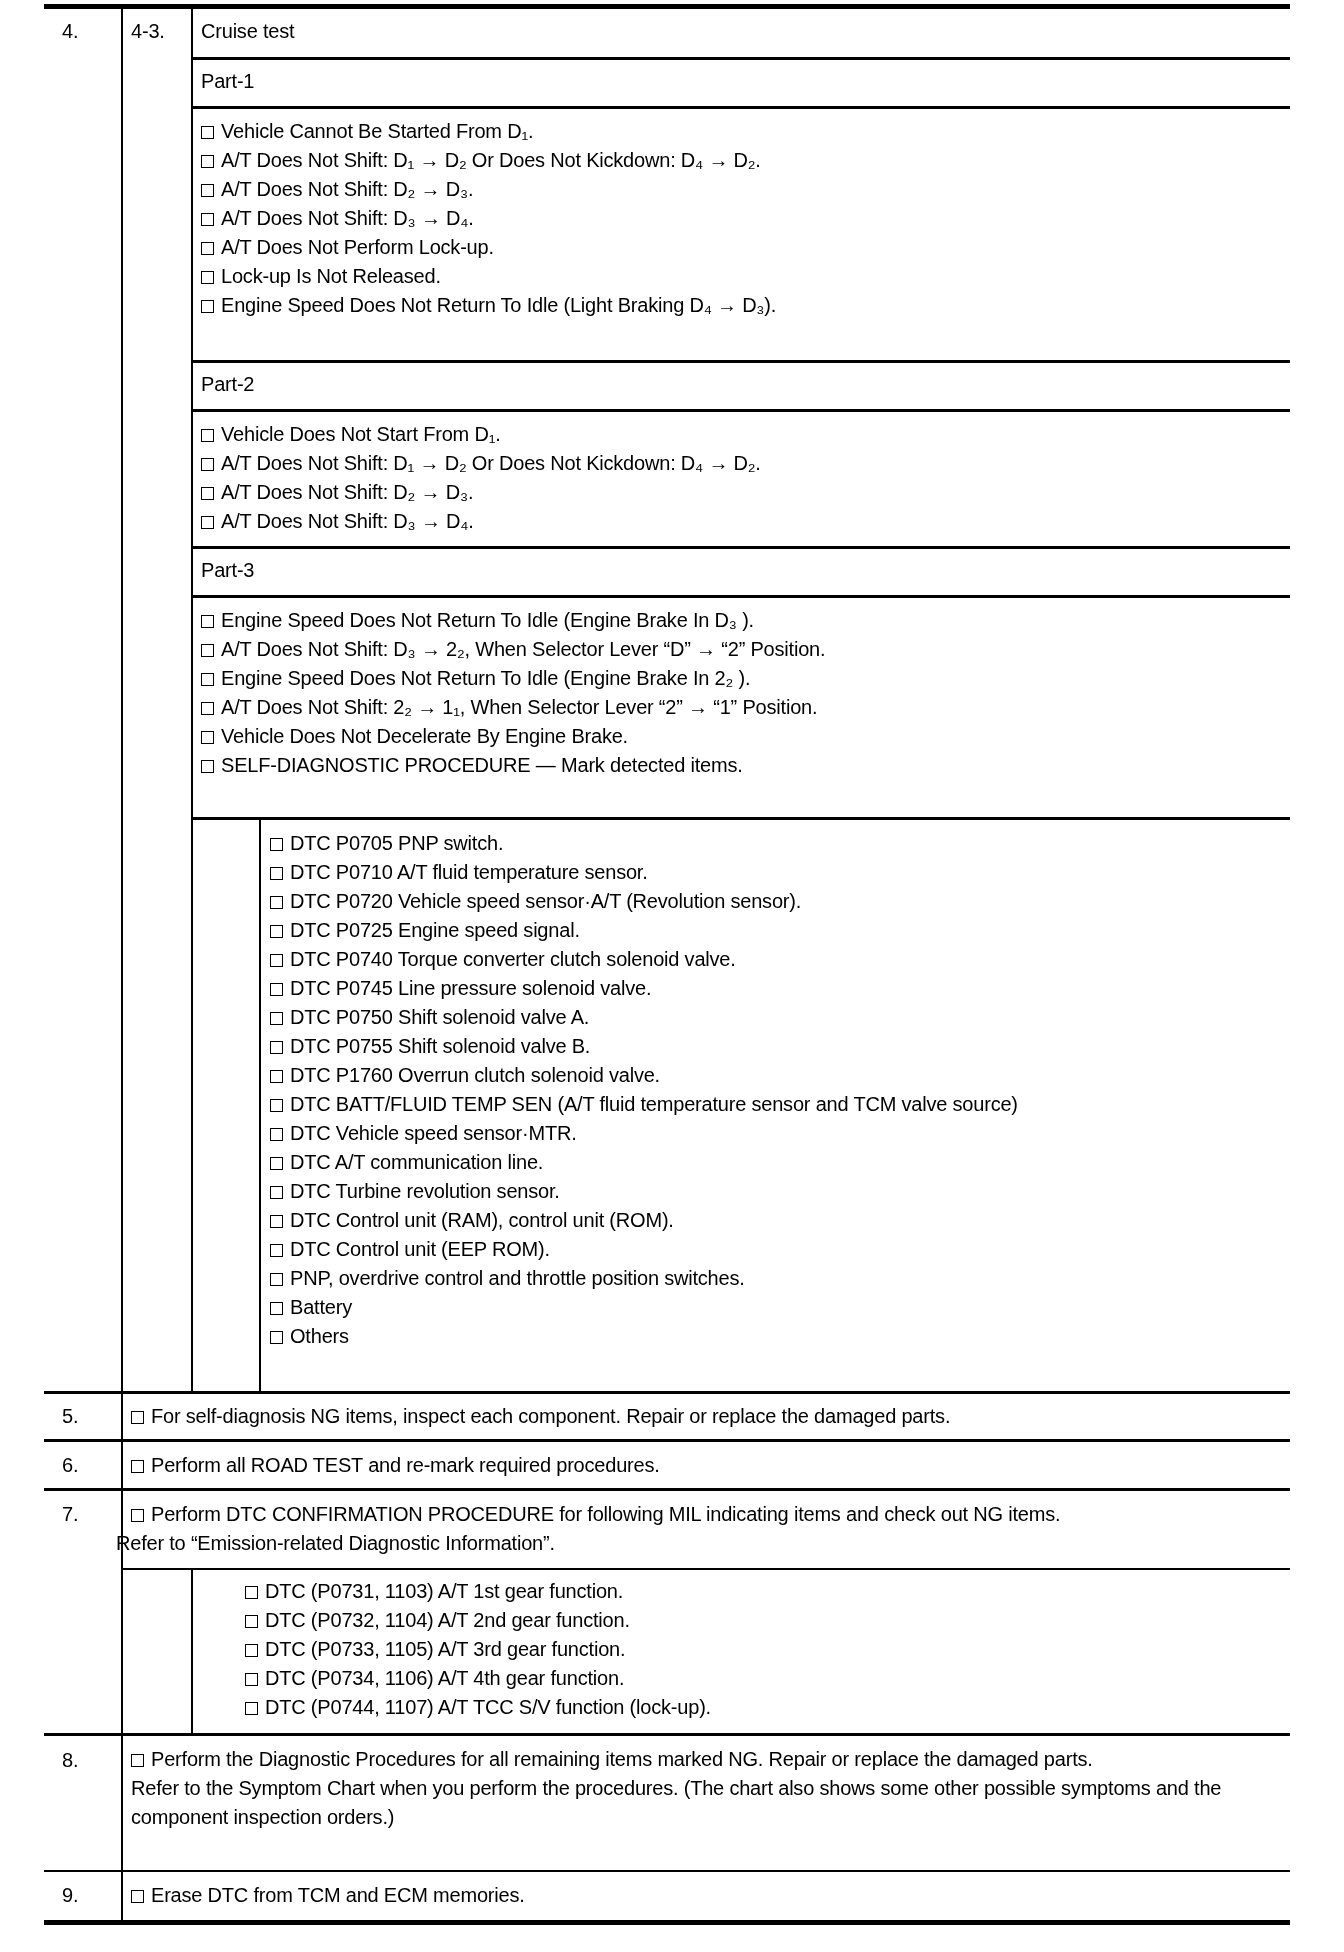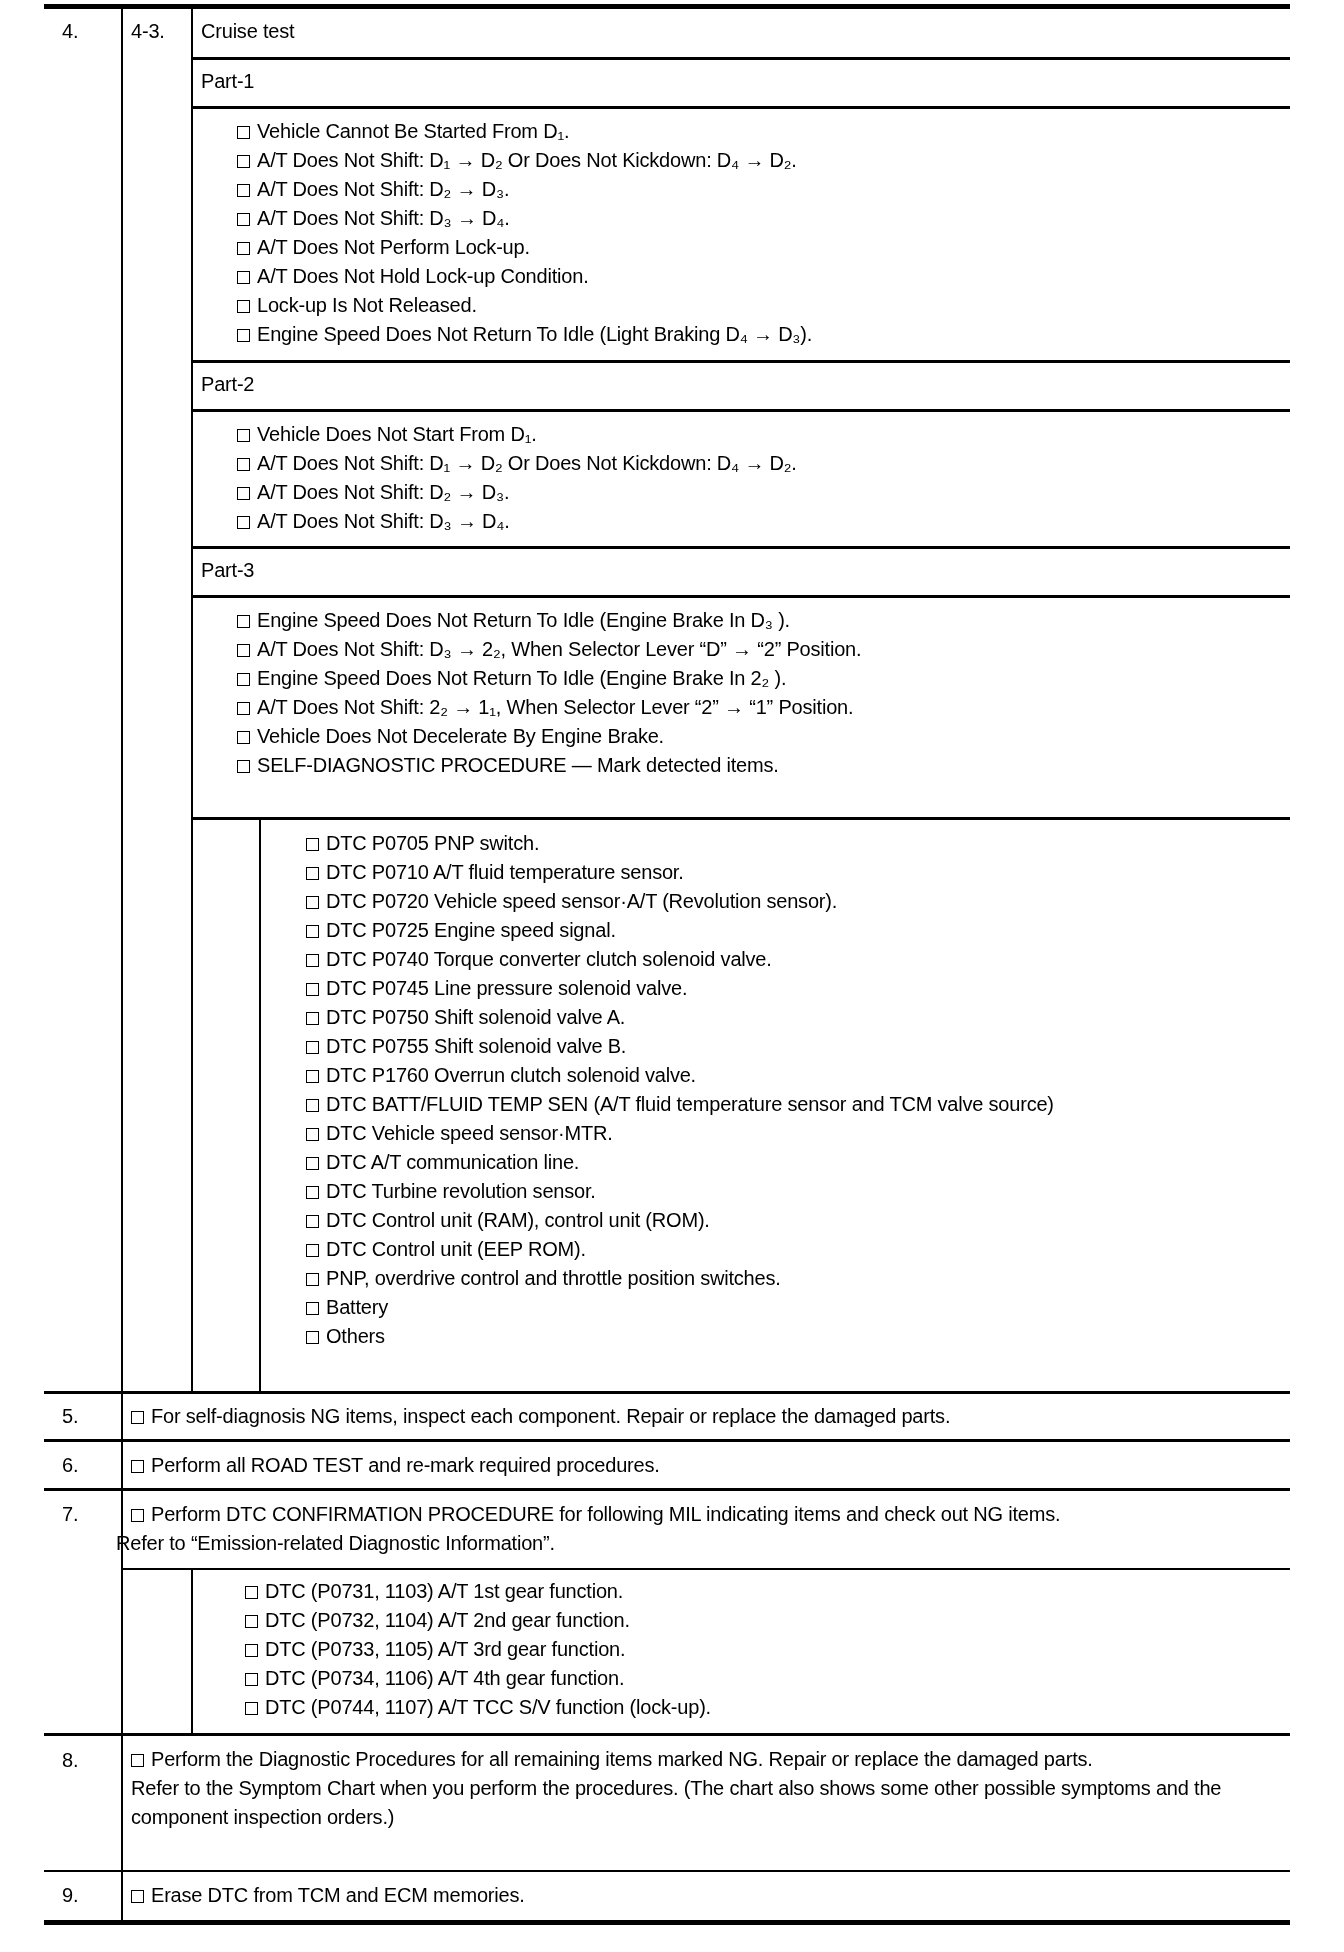--- a/index.html
+++ b/index.html
@@ -5,21 +5,21 @@
   html, body { margin: 0; padding: 0; background: #ffffff; }
   body {
     width: 1344px; height: 1952px; position: relative; overflow: hidden;
     font-family: "Liberation Sans", sans-serif; color: #000; font-size: 20px;
   }
   .page { position: absolute; left: 44px; top: 4px; width: 1246px; }
   .hline { position: absolute; left: 0; right: 0; background: #000; }
   .vline { position: absolute; background: #000; width: 2px; }
   .t { position: absolute; white-space: nowrap; line-height: 23px; letter-spacing: -0.2px; }
   .num { position: absolute; left: 18px; }
-  .list .li { height: 29px; line-height: 29px; white-space: nowrap; margin-left: 36px; }
+  .list .li { height: 29px; line-height: 29px; white-space: nowrap; }
   .list2 .li { height: 23.5px; line-height: 23.5px; white-space: nowrap; padding-left: 44px; }
   .cb { display: inline-block; width: 13px; height: 13px; border: 1.6px solid #000; margin-right: 7px; vertical-align: -1px; box-sizing: border-box; }
   .para { line-height: 29px; white-space: normal; }
 </style>
 </head>
 <body>
 
 <div class="page">
 
   <div class="hline" style="top:0;height:5px"></div>
@@ -47,21 +47,20 @@
   <div class="t" style="top:16px;left:87px">4-3.</div>
   <div class="t" style="top:16px;left:157px">Cruise test</div>
 
   <div class="t" style="top:66px;left:157px">Part-1</div>
   <div class="t list" style="top:113px;left:157px">
     <div class="li"><span class="cb"></span><span>Vehicle Cannot Be Started From D₁.</span></div>
     <div class="li"><span class="cb"></span><span>A/T Does Not Shift: D₁ → D₂ Or Does Not Kickdown: D₄ → D₂.</span></div>
     <div class="li"><span class="cb"></span><span>A/T Does Not Shift: D₂ → D₃.</span></div>
     <div class="li"><span class="cb"></span><span>A/T Does Not Shift: D₃ → D₄.</span></div>
     <div class="li"><span class="cb"></span><span>A/T Does Not Perform Lock-up.</span></div>
-    <div class="li"><span class="cb"></span><span>A/T Does Not Hold Lock-up Condition.</span></div>
     <div class="li"><span class="cb"></span><span>Lock-up Is Not Released.</span></div>
     <div class="li"><span class="cb"></span><span>Engine Speed Does Not Return To Idle (Light Braking D₄ → D₃).</span></div>
   </div>
 
   <div class="t" style="top:369px;left:157px">Part-2</div>
   <div class="t list" style="top:416px;left:157px">
     <div class="li"><span class="cb"></span><span>Vehicle Does Not Start From D₁.</span></div>
     <div class="li"><span class="cb"></span><span>A/T Does Not Shift: D₁ → D₂ Or Does Not Kickdown: D₄ → D₂.</span></div>
     <div class="li"><span class="cb"></span><span>A/T Does Not Shift: D₂ → D₃.</span></div>
     <div class="li"><span class="cb"></span><span>A/T Does Not Shift: D₃ → D₄.</span></div>

